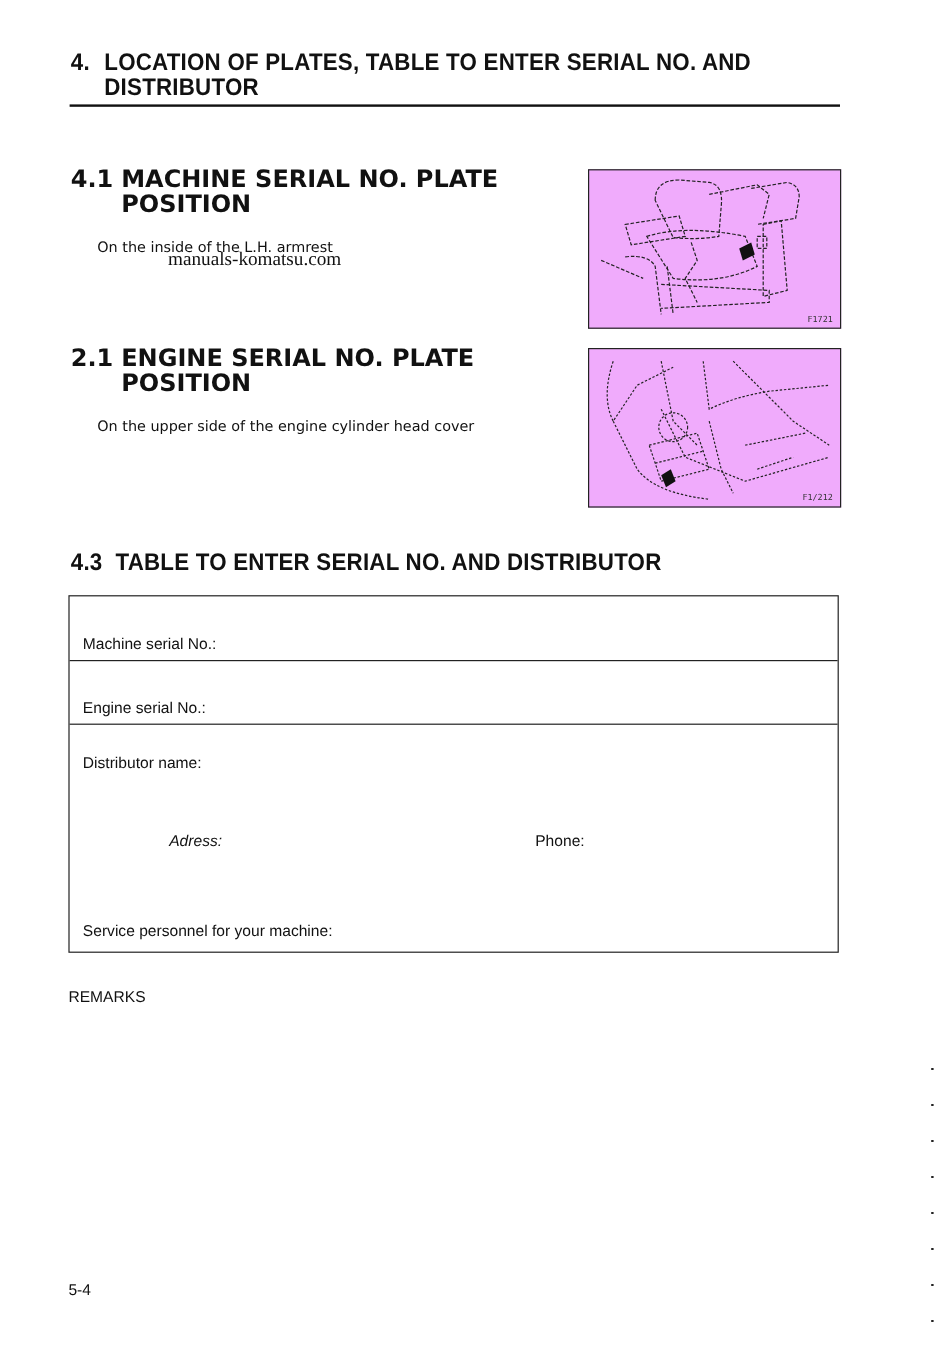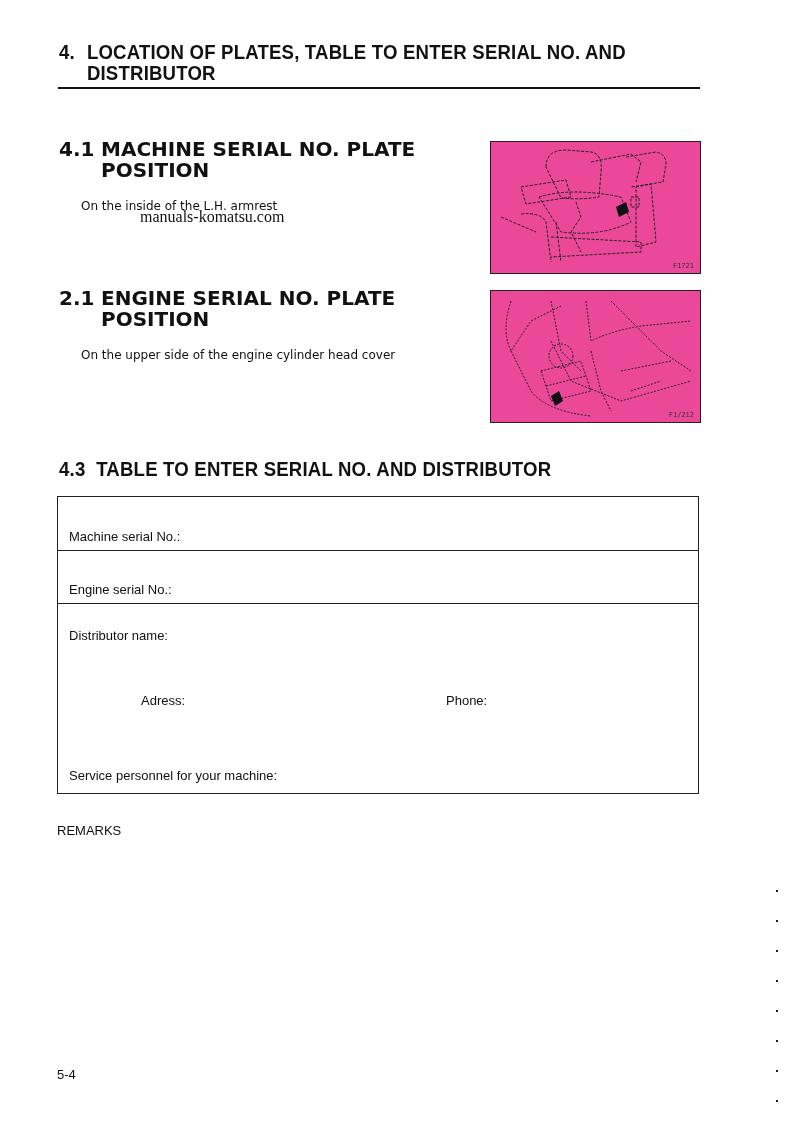--- a/index.html
+++ b/index.html
@@ -24,21 +24,21 @@
     .h2 .num { display: inline-block; width: 42px; }
     .h2 .l2 { display: block; padding-left: 42px; }
     .body-text {
       font-family: "DejaVu Sans", sans-serif; font-size: 12px; color: #111;
     }
     .watermark {
       left: 140px; top: 208px;
       font-family: Liberation Serif, serif; font-size: 16px; color: #111;
     }
     .figure {
-      border: 1px solid #222; background: #ec4899; overflow: hidden;
+      border: 1px solid #222; background: #f0abfc; overflow: hidden;
     }
     .fig-label {
       position: absolute; right: 6px; bottom: 3px;
       font-family: "DejaVu Sans Mono", monospace; font-size: 7px; color: #333;
     }
     .h3 {
       left: 59px; top: 458px;
       font-family: "Liberation Sans", sans-serif; font-weight: bold;
       font-size: 20px; letter-spacing: 0.2px;
       transform: scaleX(0.93); transform-origin: left top;
@@ -127,21 +127,21 @@
   <div class="row" style="top:0; height:53px;">
     <span class="field-label" style="left:11px; top:32px;">Machine serial No.:</span>
   </div>
   <div class="row-sep" style="top:53px;"></div>
   <div class="row" style="top:54px; height:52px;">
     <span class="field-label" style="left:11px; top:31px;">Engine serial No.:</span>
   </div>
   <div class="row-sep" style="top:106px;"></div>
   <div class="row" style="top:107px; height:190px;">
     <span class="field-label" style="left:11px; top:24px;">Distributor name:</span>
-    <span class="field-label" style="left:83px; top:89px;">Adress:</span>
+    <span class="field-label" style="left:83px; top:89px;font-style:italic;">Adress:</span>
     <span class="field-label" style="left:388px; top:89px;">Phone:</span>
     <span class="field-label" style="left:11px; top:164px;">Service personnel for your machine:</span>
   </div>
 </div>
 
 <div class="abs remarks">REMARKS</div>
 <div class="abs page-num">5-4</div>
 <div class="abs specks"></div>
 
 </body></html>

